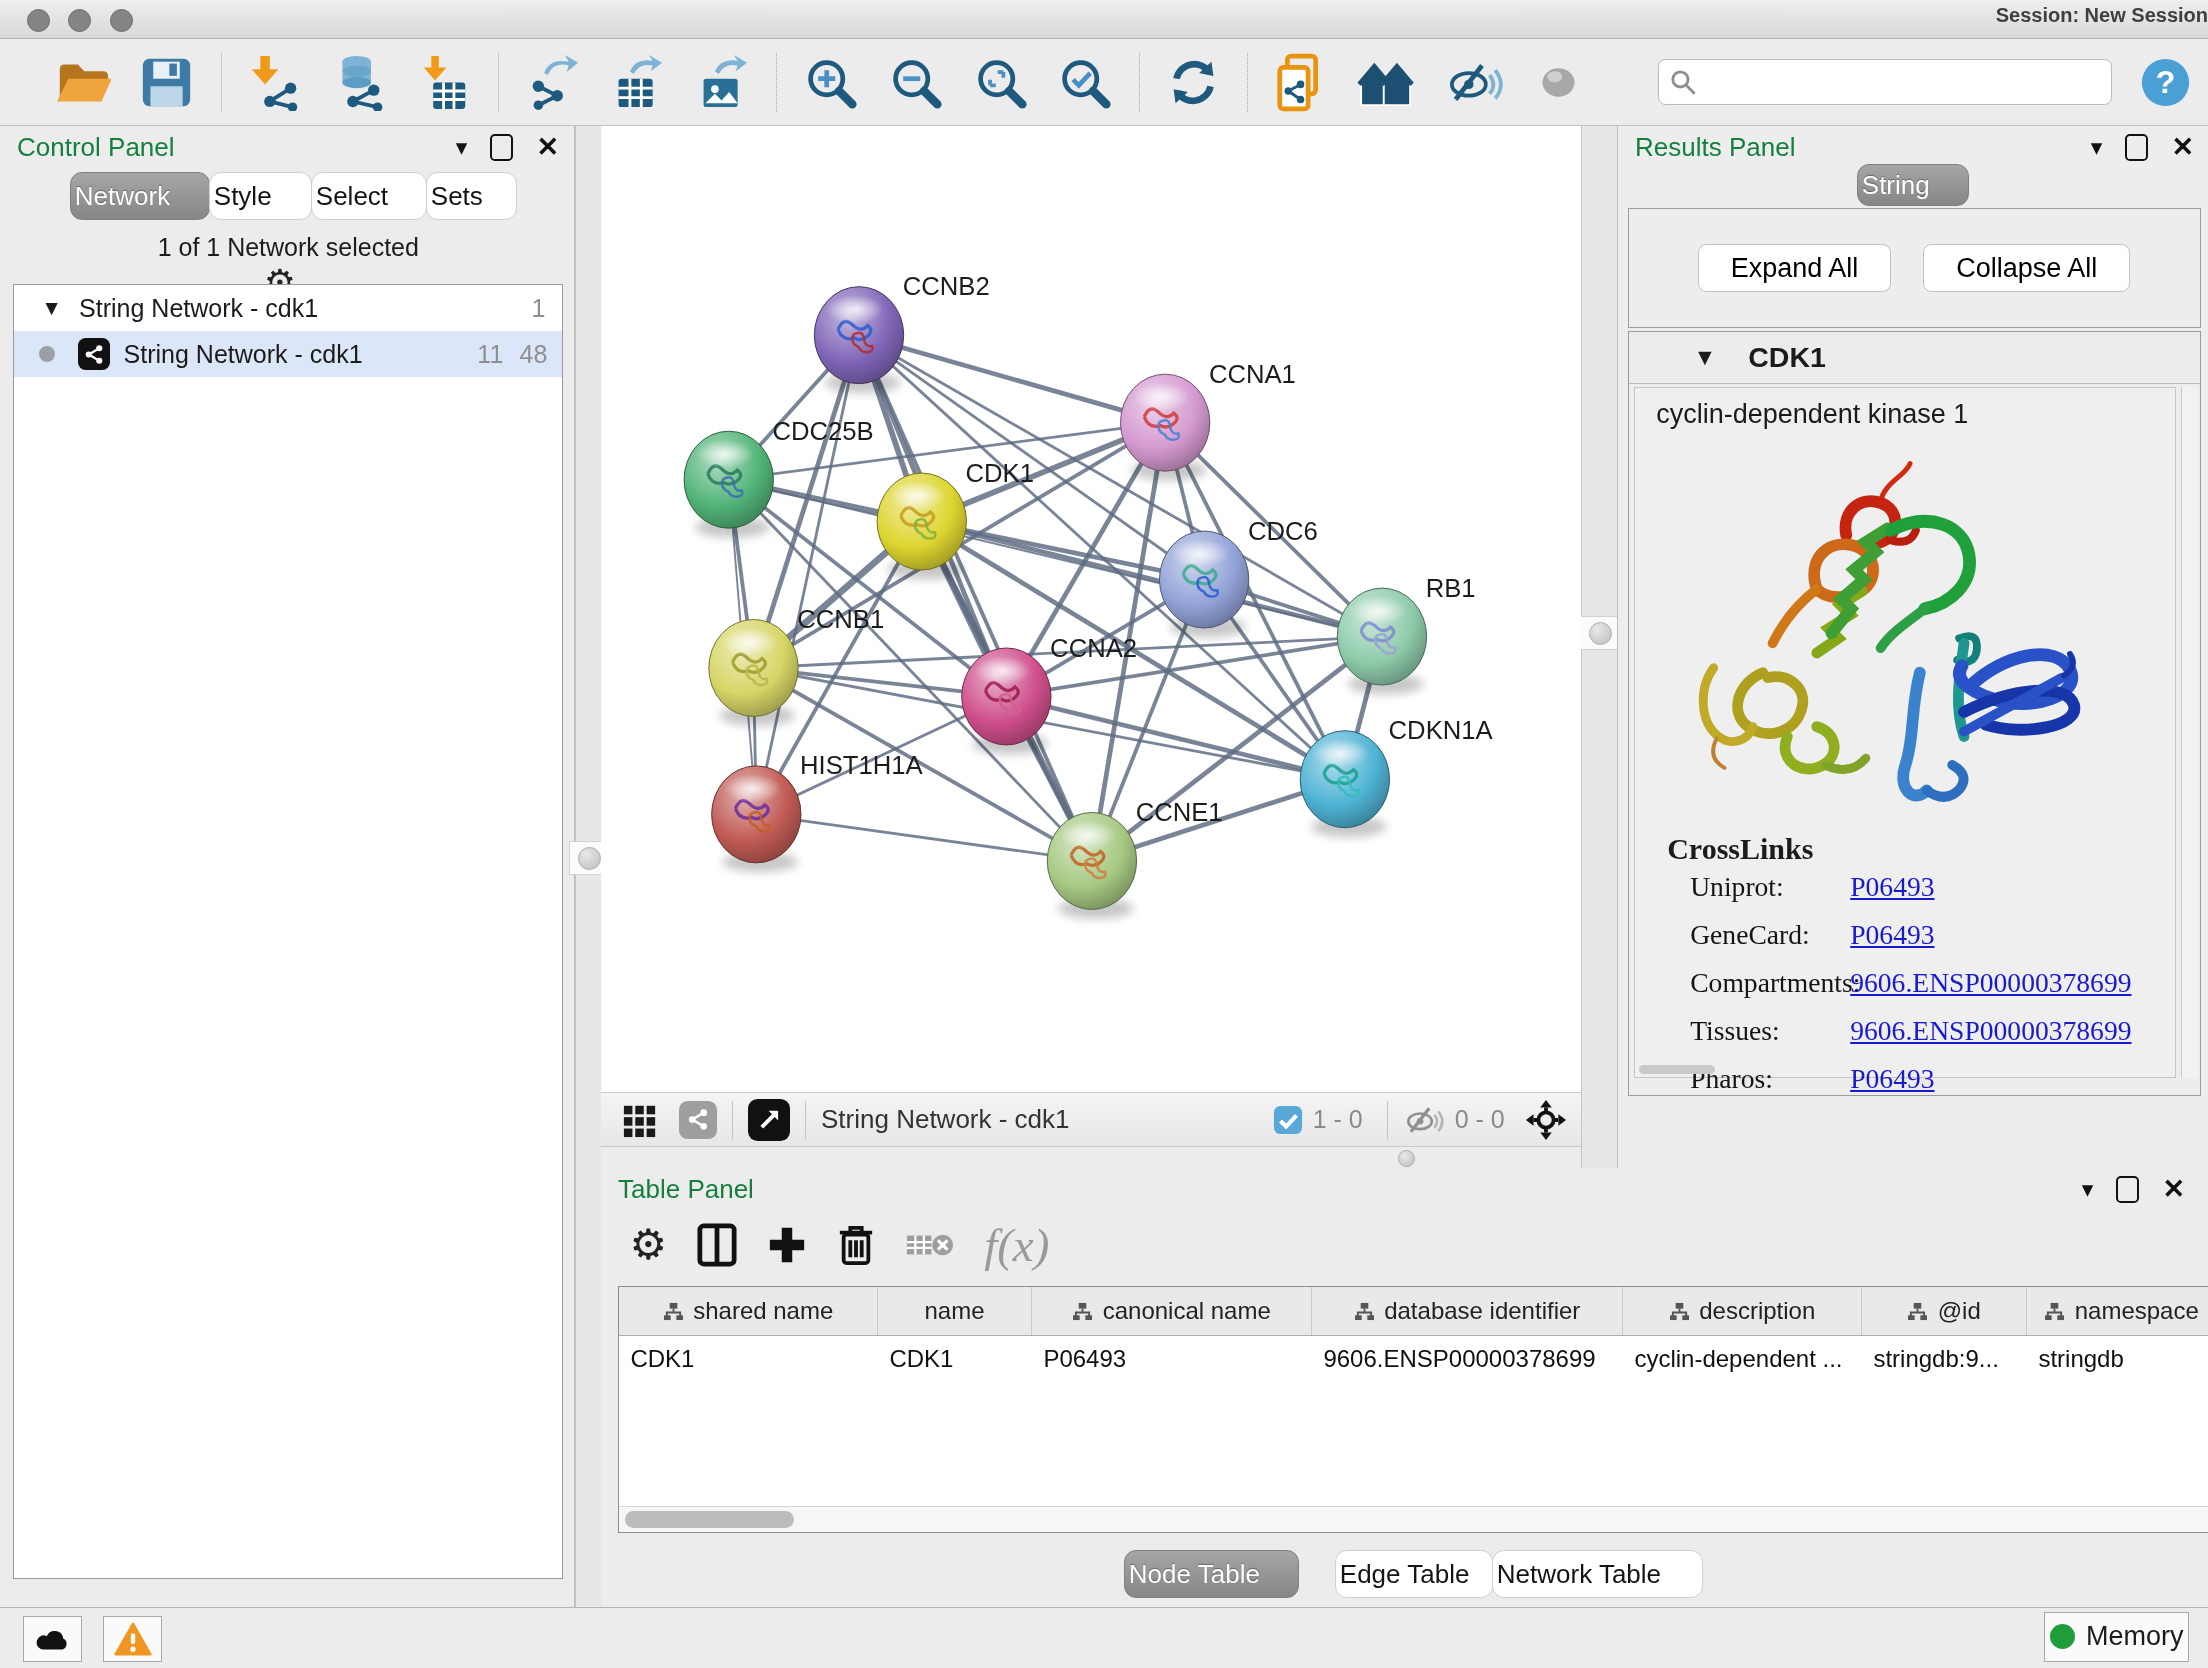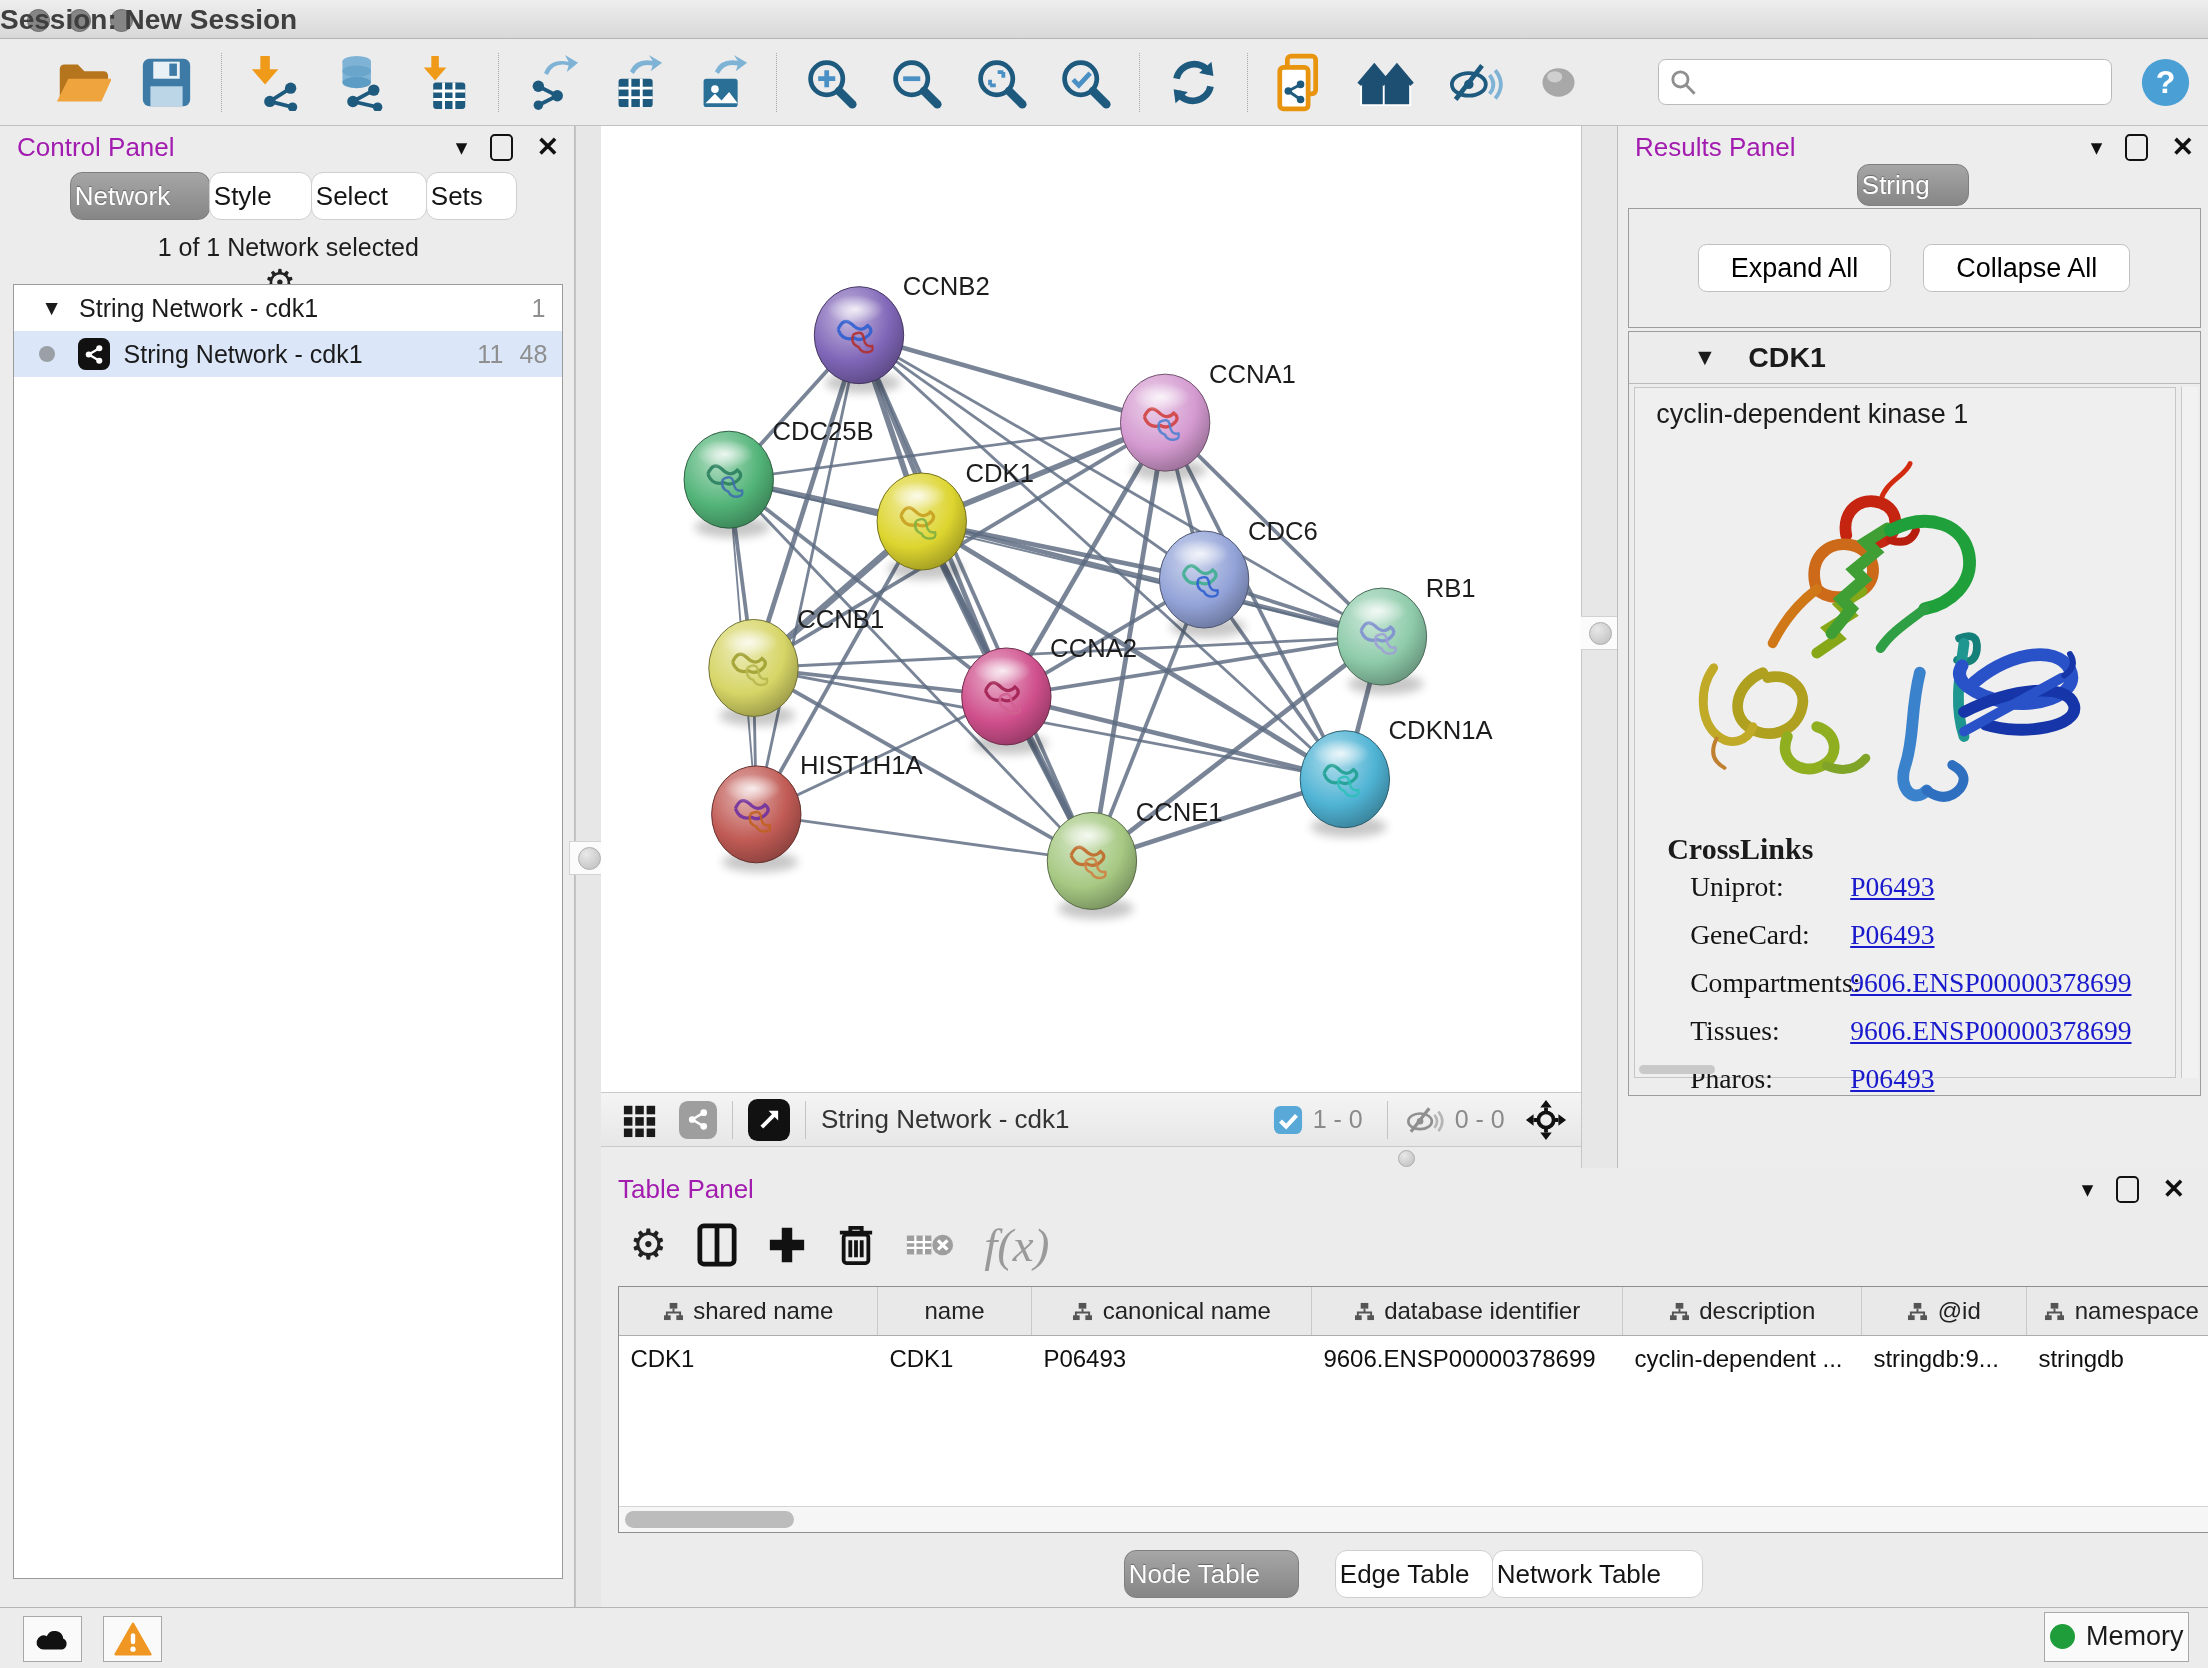--- a/index.html
+++ b/index.html
@@ -3,35 +3,35 @@
 <meta charset="utf-8">
 <style>
   html,body{margin:0;padding:0;}
   .app{position:relative;width:2208px;height:1668px;background:#ececec;
        font-family:"Liberation Sans",sans-serif;color:#1b1b1b;overflow:hidden;}
   
   .titlebar{position:absolute;left:0;top:0;width:2208px;height:38px;
     background:linear-gradient(#eeeeee,#d8d8d8);border-bottom:1px solid #b4b4b4;}
   .tl{position:absolute;top:8.6px;width:21px;height:21px;border-radius:50%;
     background:#858585;border:1px solid #6e6e6e;}
-  .win-title{position:absolute;top:3.8px;left:0;width:100%;text-align:left;
-    font-size:28px;font-weight:600;color:#3f3f3f;}
+  .win-title{position:absolute;top:3.8px;left:0;width:100%;text-align:right;
+    font-size:20px;font-weight:600;color:#3f3f3f;}
   
   .toolbar{position:absolute;left:0;top:39px;width:2208px;height:87px;background:#ececec;
     border-bottom:1px solid #c2c2c2;display:flex;align-items:center;padding-left:40px;box-sizing:border-box;}
   .tbtn{background:none;border:none;padding:0;margin:0 13.3px;width:61px;height:61px;
     display:flex;align-items:center;justify-content:center;cursor:pointer;}
   .tsep{width:0;height:59px;border-left:1.9px dotted #a9a9a9;margin:0 11.4px;}
   .searchbox{margin-left:57px;width:476px;height:46px;background:#fff;border:1.9px solid #b9b9b9;
     border-radius:7.6px;display:flex;align-items:center;padding-left:9.5px;box-sizing:border-box;}
   .searchbox input{border:none;outline:none;font-size:25px;width:399px;background:transparent;
     font-family:"Liberation Sans",sans-serif;}
   
   .phead{position:absolute;left:0;top:0;width:100%;height:40px;}
-  .phead .ptitle{position:absolute;left:17px;top:5.7px;font-size:26px;color:#a21caf;}
+  .phead .ptitle{position:absolute;left:17px;top:5.7px;font-size:26px;color:#15803d;}
   .pctrl{position:absolute;top:7.6px;display:flex;gap:23px;align-items:center;}
   .pc-min{font-size:23px;color:#111;line-height:23px;}
   .pc-float{width:19px;height:23px;border:2.9px solid #111;border-radius:4.8px;}
   .pc-close{font-size:27px;font-weight:900;color:#111;line-height:25px;}
   .tab{height:48px;border:1px solid #cfcfcf;background:#fff;color:#141414;font-size:26px;
     display:flex;align-items:center;justify-content:flex-start;border-radius:12px;margin-left:-1px;
     padding:0 3.8px;box-sizing:border-box;cursor:pointer;}
   .tab.active{background:linear-gradient(#a6a6a6,#868686);color:#fff;border-color:#7f7f7f;
     text-shadow:0 -1px 1px rgba(0,0,0,.35);}
   

